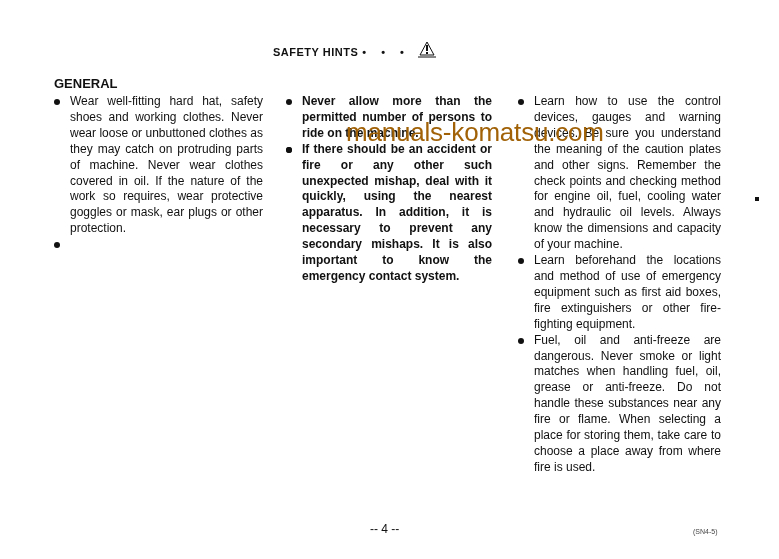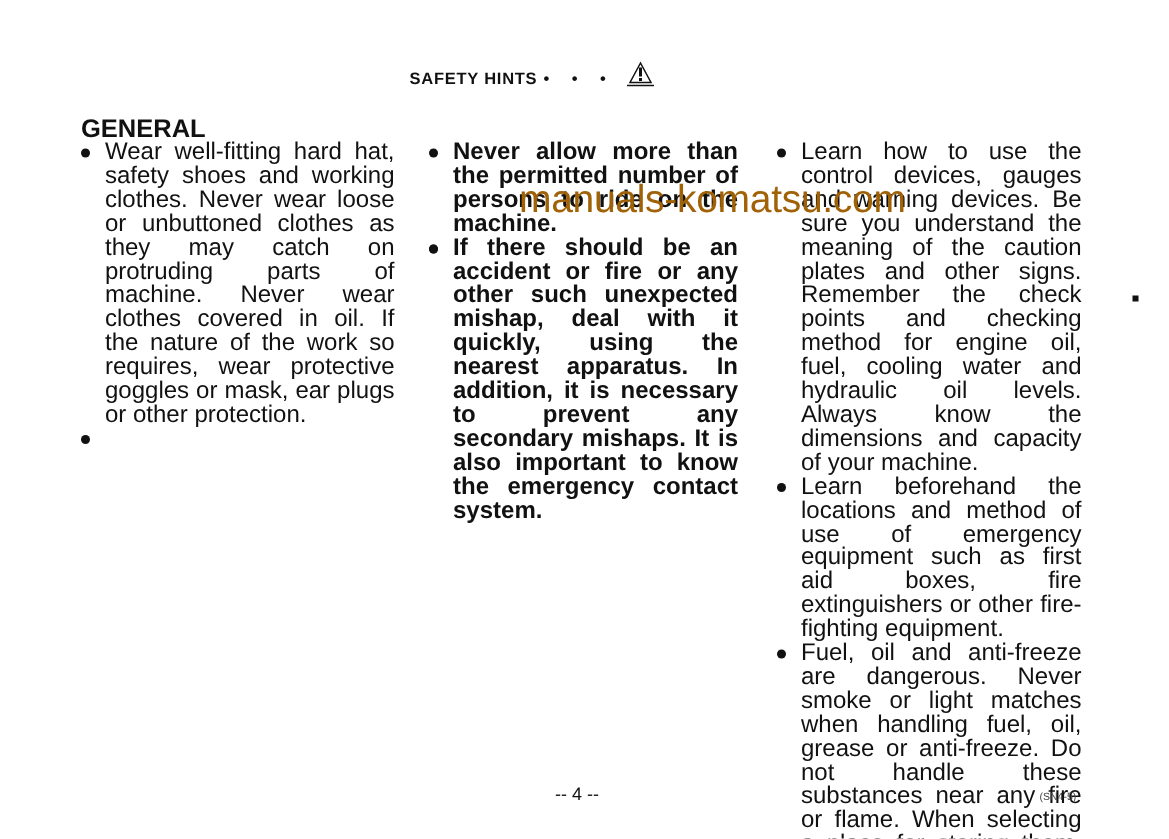--- a/index.html
+++ b/index.html
@@ -2,22 +2,22 @@
 <html><head>
   <meta charset="utf-8">
   <style>
     html, body { margin: 0; padding: 0; background: #ffffff; }
     body { width: 779px; height: 559px; position: relative; overflow: hidden;
            font-family: "Liberation Sans", sans-serif; color: #111; }
     .title { position: absolute; left: 273px; top: 38px; font-weight: bold; font-size: 11px;
              letter-spacing: 0.5px; font-family: "Liberation Sans", sans-serif; }
     .title .dots { letter-spacing: 6px; margin-left: 4px; }
     .warn-icon { display: inline-block; position: relative; top: 2px; margin-left: 2px; }
-    .section { position: absolute; left: 54px; top: 76px; font-weight: bold; font-size: 17px; }
-    .col { position: absolute; top: 94px; font-size: 16px; line-height: 15.9px; }
+    .section { position: absolute; left: 54px; top: 76px; font-weight: bold; font-size: 13px; }
+    .col { position: absolute; top: 94px; font-size: 12px; line-height: 15.9px; }
     .col1 { left: 53px; width: 210px; }
     .col2 { left: 285px; width: 207px; font-weight: bold; }
     .col3 { left: 517px; width: 204px; }
     ul { list-style: none; margin: 0; padding: 0; }
     li { position: relative; padding-left: 17px; text-align: justify; margin: 0; }
     li .bullet { position: absolute; left: 1px; top: 5px; width: 6px; height: 6px;
                  background: #111; border-radius: 50%; }
     .watermark { position: absolute; left: 346px; top: 117px; font-size: 26px;
                  color: #a16207; letter-spacing: -0.2px; font-family: "Liberation Sans", sans-serif; }
     .page-num { position: absolute; left: 370px; top: 522px; font-size: 12px; }
@@ -53,21 +53,21 @@
     <li><span class="bullet"></span><span>Never allow more than the permitted number of persons to ride on the machine.</span></li>
     <li><span class="bullet"></span></li>
     <li><span class="bullet"></span><span>If there should be an accident or fire or any other such unexpected mishap, deal with it quickly, using the nearest apparatus. In addition, it is necessary to prevent any secondary mishaps. It is also important to know the emergency contact system.</span></li>
   </ul>
 </div>
 
 <div class="col col3">
   <ul>
     <li><span class="bullet"></span><span>Learn how to use the control devices, gauges and warning devices. Be sure you understand the meaning of the caution plates and other signs. Remember the check points and checking method for engine oil, fuel, cooling water and hydraulic oil levels. Always know the dimensions and capacity of your machine.</span></li>
     <li><span class="bullet"></span><span>Learn beforehand the locations and method of use of emergency equipment such as first aid boxes, fire extinguishers or other fire-fighting equipment.</span></li>
-    <li><span class="bullet"></span><span>Fuel, oil and anti-freeze are dangerous. Never smoke or light matches when handling fuel, oil, grease or anti-freeze. Do not handle these substances near any fire or flame. When selecting a place for storing them, take mind to choose a place away from where fire is used.</span></li>
+    <li><span class="bullet"></span><span>Fuel, oil and anti-freeze are dangerous. Never smoke or light matches when handling fuel, oil, grease or anti-freeze. Do not handle these substances near any fire or flame. When selecting a place for storing them, take care to choose a place away from where fire is used.</span></li>
   </ul>
 </div>
 
 <div class="watermark">manuals-komatsu.com</div>
 
 <div class="tick"></div>
 
 <div class="page-num">-- 4 --</div>
 <div class="code">(SN4-5)</div>
 

